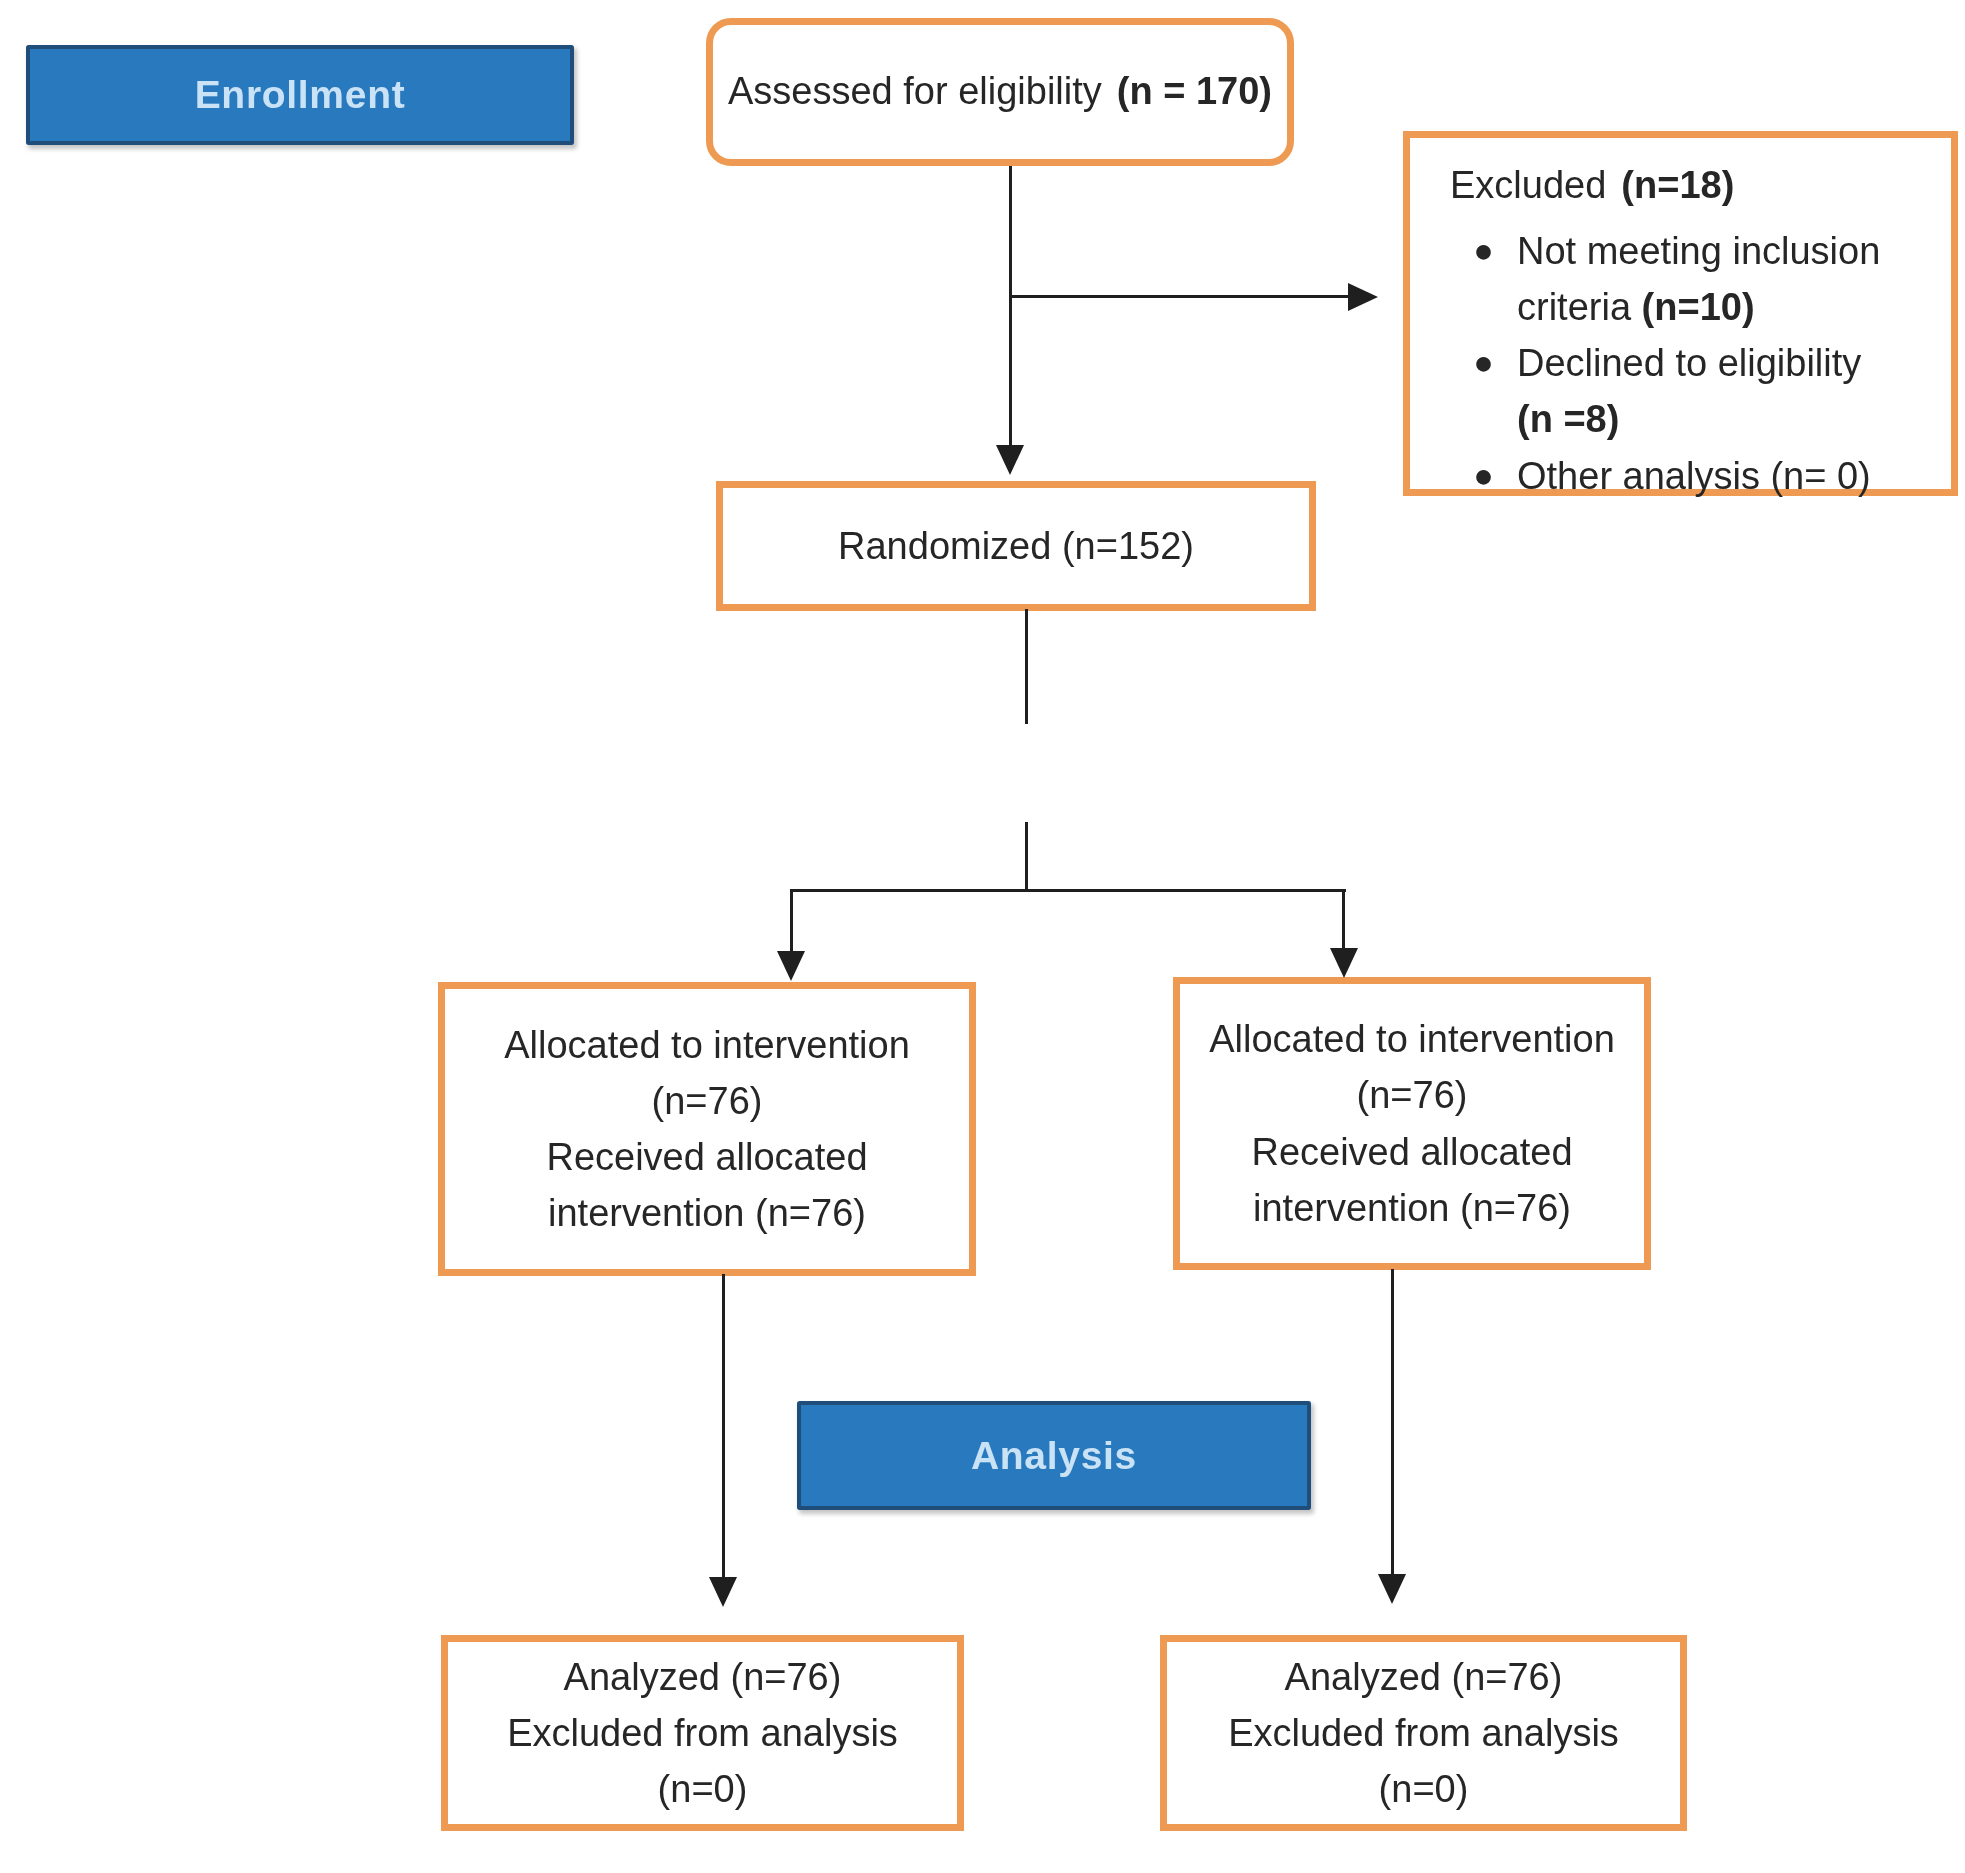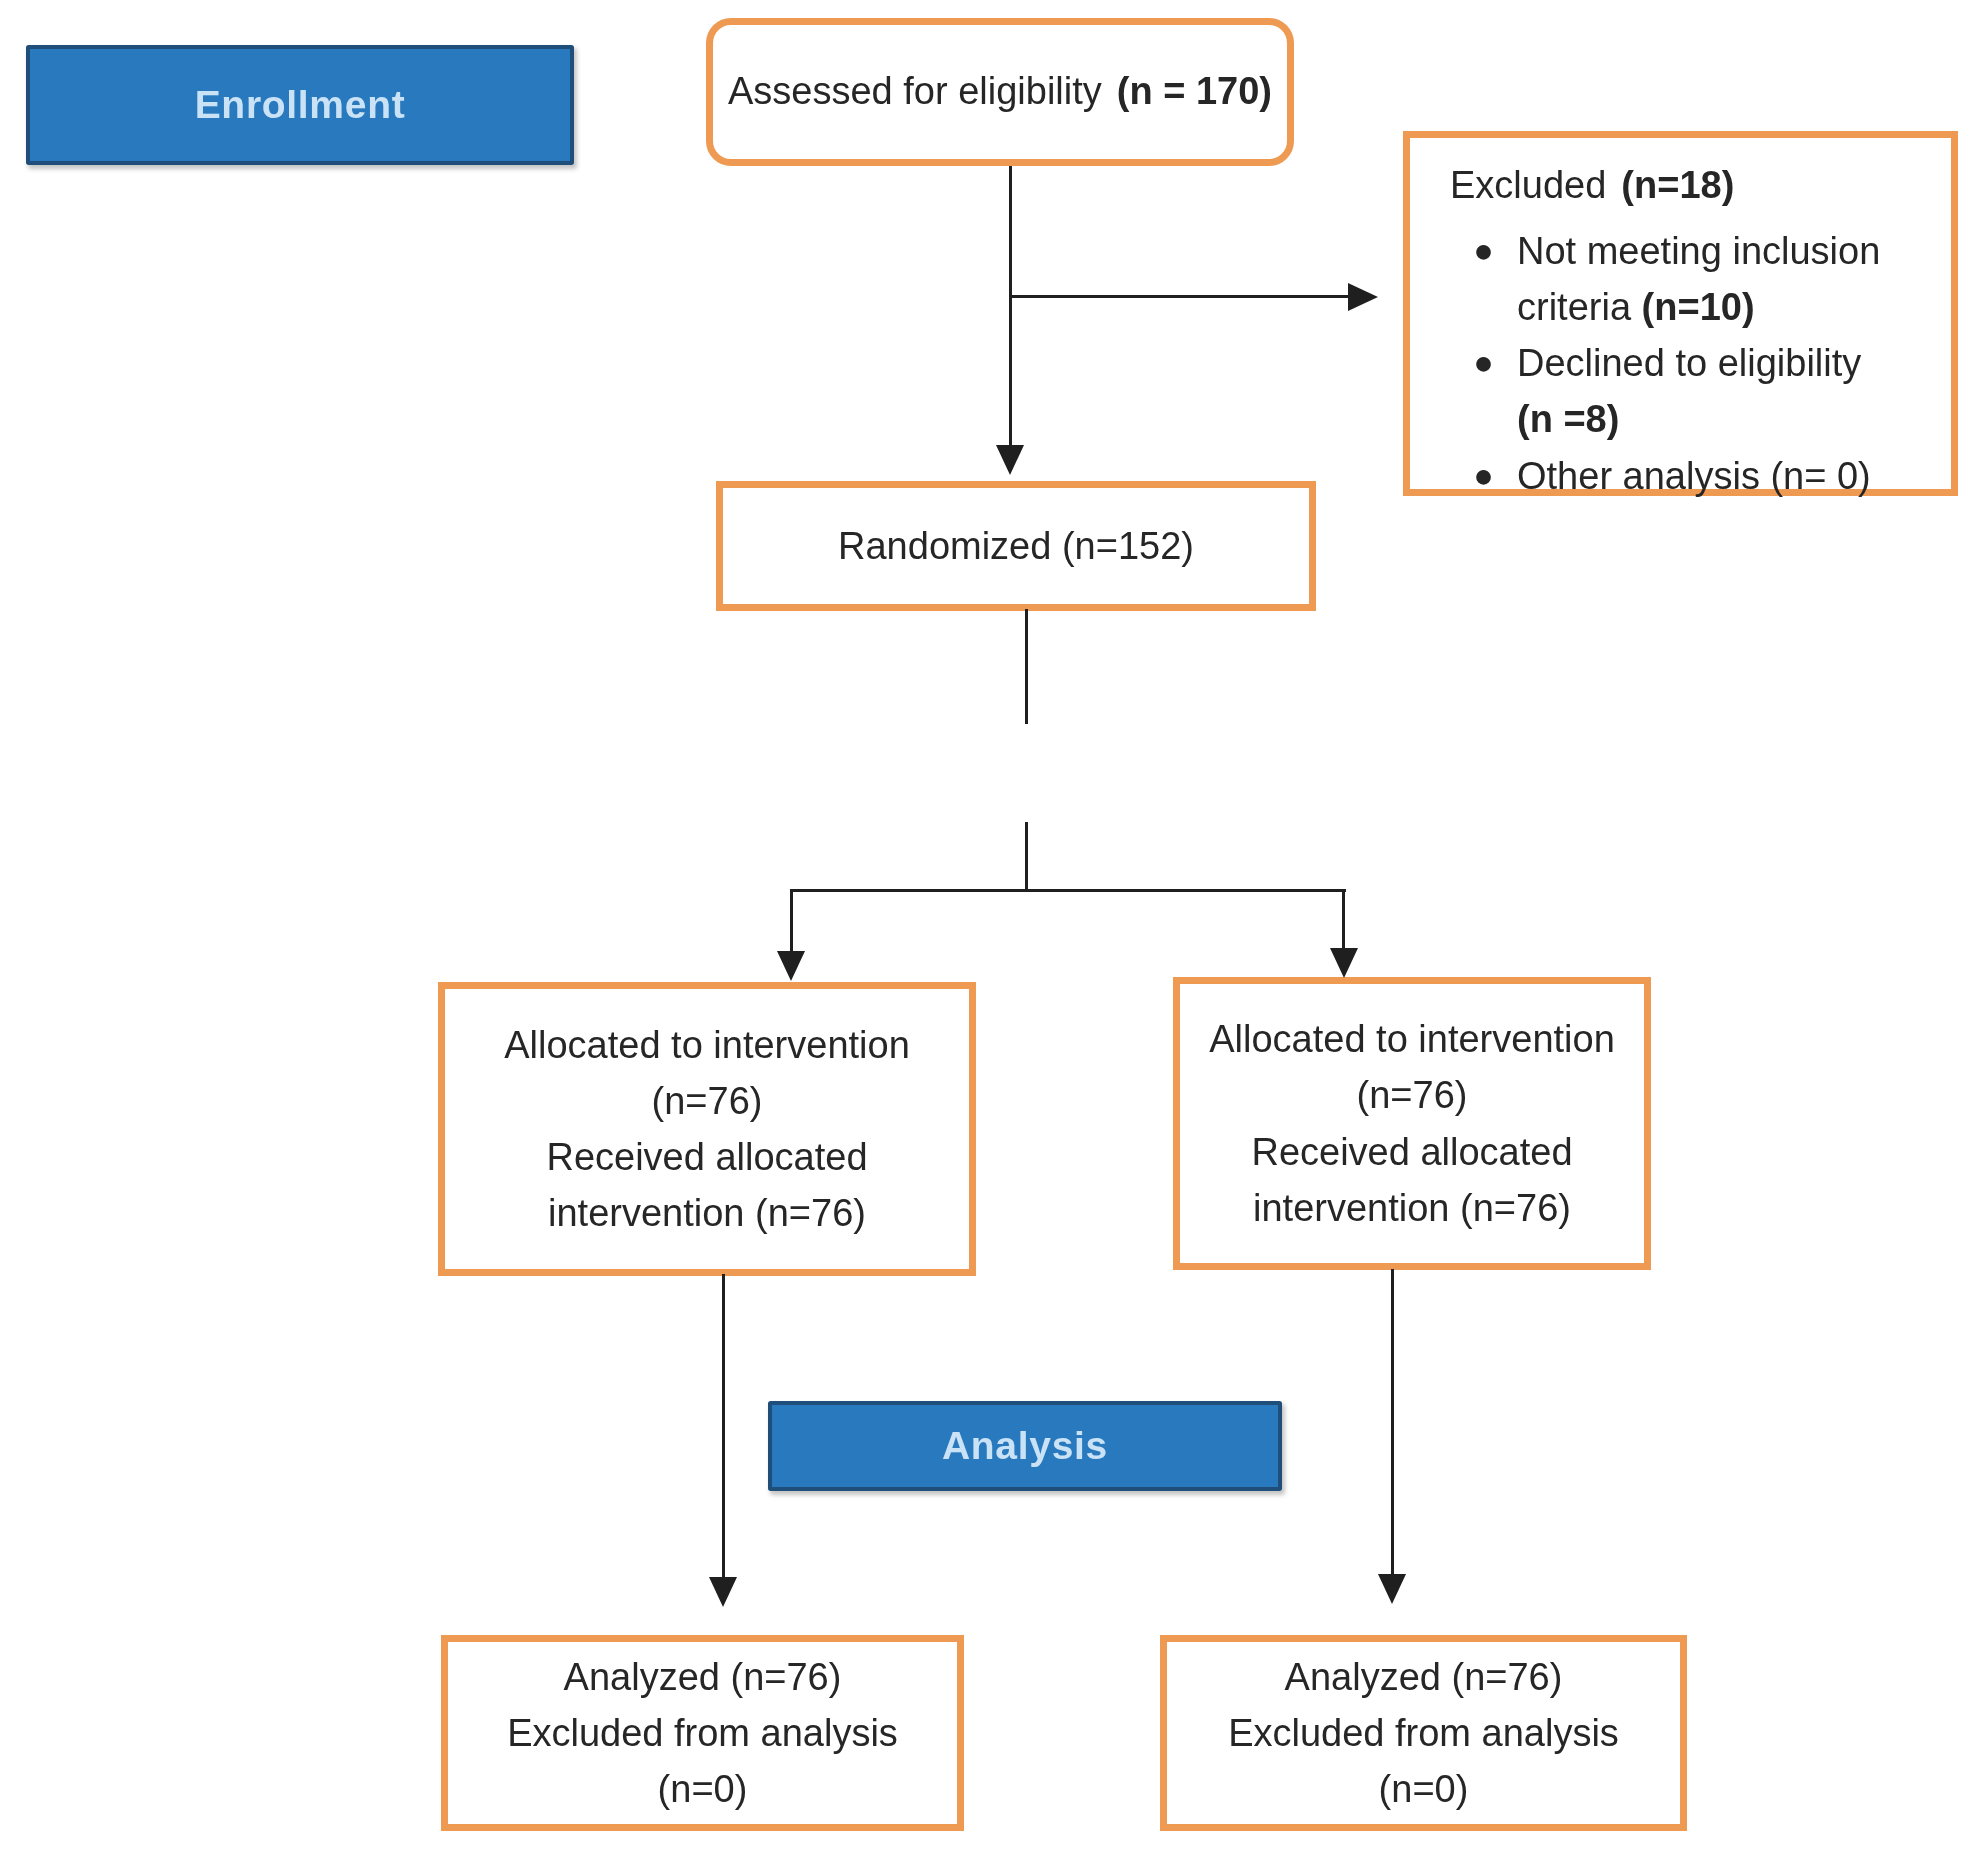--- a/index.html
+++ b/index.html
@@ -7,23 +7,23 @@
   .canvas{position:relative;width:1965px;height:1873px;background:#ffffff;overflow:hidden;color:#262626;}
 
   
   .banner{
     position:absolute;display:flex;align-items:center;justify-content:center;
     background:#2979BE;border:4.7px solid #1E4E79;border-radius:2.7px;
     color:#C9E2F6;font-size:39px;font-weight:600;letter-spacing:0.7px;
     box-shadow:2.7px 3.4px 4px rgba(90,90,90,.35);
     box-sizing:border-box;
   }
-  #b-enrollment{left:26px;top:45px;width:548px;height:120px;}
+  #b-enrollment{left:26px;top:45px;width:548px;height:100px;}
   #b-allocation{left:801px;top:725px;width:511px;height:98px;}
-  #b-analysis{left:768px;top:1401px;width:514px;height:90px;}
+  #b-analysis{left:797px;top:1401px;width:514px;height:109px;}
 
   
   .obox{
     position:absolute;display:flex;flex-direction:column;align-items:center;justify-content:center;
     background:#ffffff;border:7.4px solid #EF9A53;box-sizing:border-box;
     font-size:38px;line-height:1.48;text-align:center;color:#262626;
   }
   #x-assessed{left:706px;top:17.5px;width:588px;height:148px;border-radius:25px;}
   #x-excluded{left:1403px;top:131px;width:555px;height:365px;align-items:stretch;justify-content:flex-start;text-align:left;padding:19px 27px 13.5px 40px;}
   #x-randomized{left:716px;top:481px;width:600px;height:130px;}

